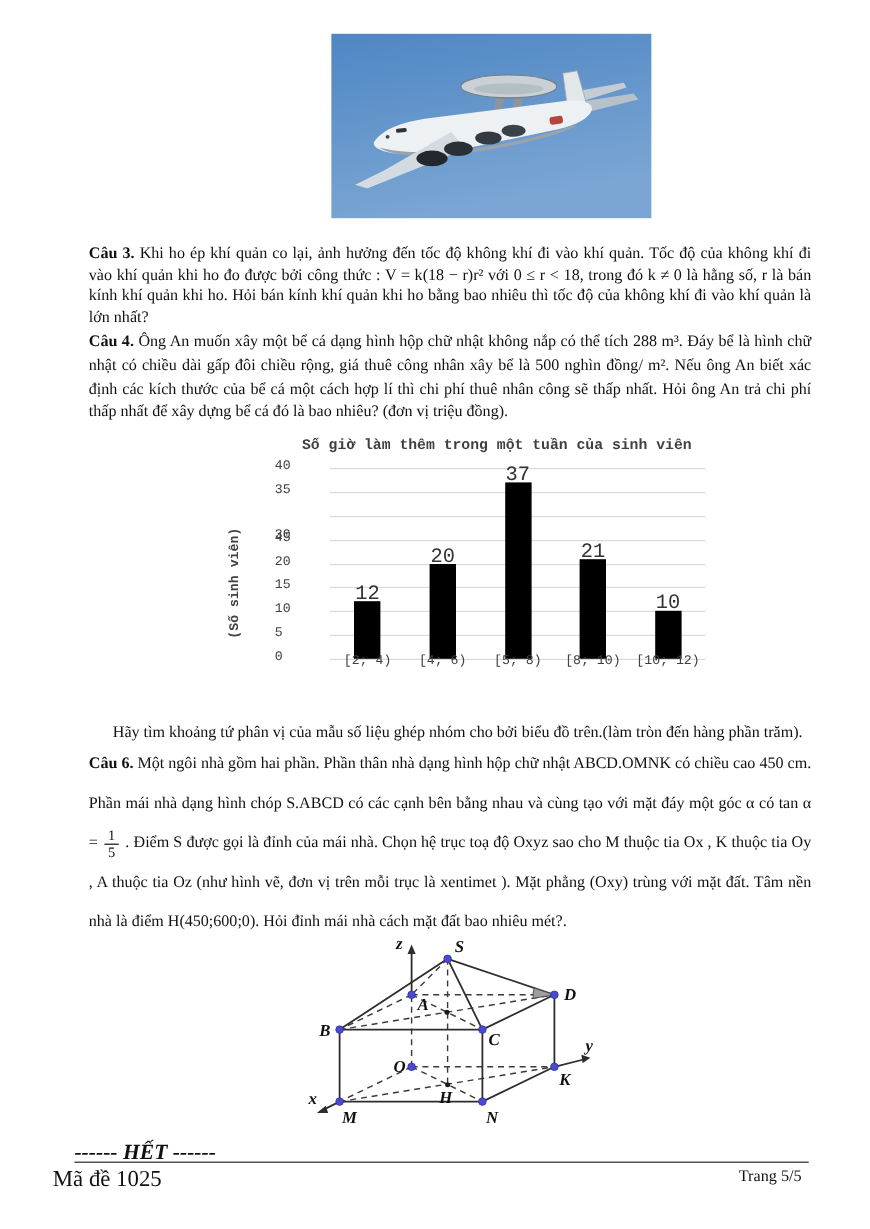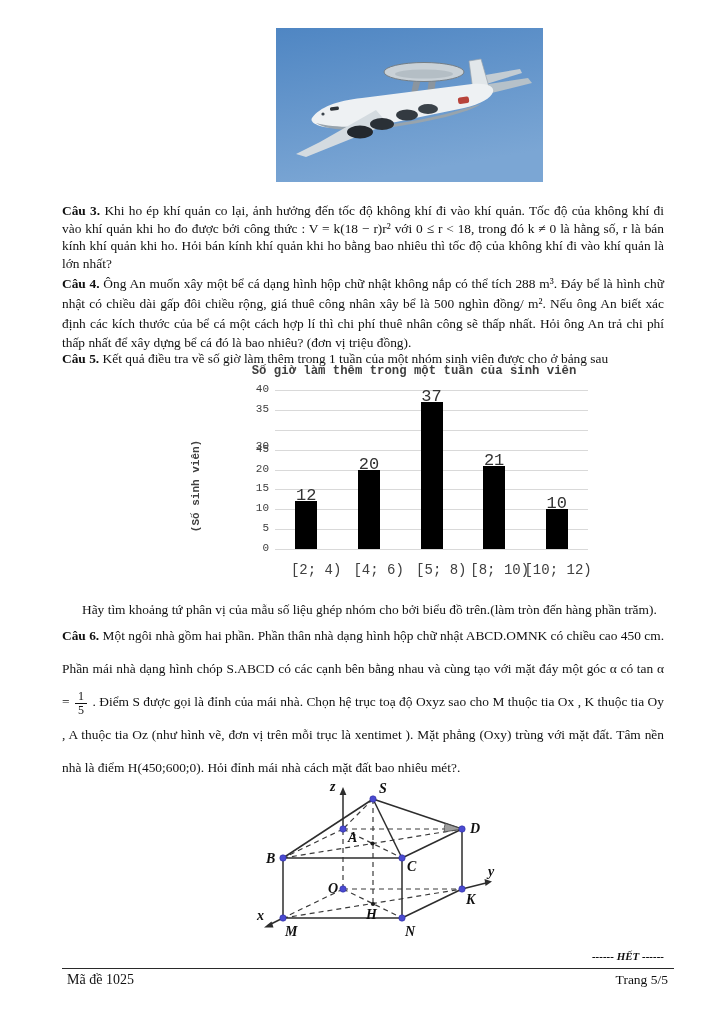--- a/index.html
+++ b/index.html
@@ -1,53 +1,53 @@
 <!DOCTYPE html>
 <html><head>
 <meta charset="utf-8">
 <style>
   html,body{margin:0;padding:0;background:#fff;}
   body{width:725px;height:1024px;overflow:hidden;}
   .page{position:relative;width:725px;height:1024px;background:#fff;
         font-family:"Liberation Serif","DejaVu Serif",serif;color:#111;}
-  .para{position:absolute;left:62px;width:602px;text-align:justify;
+  .para{position:absolute;left:74px;width:602px;text-align:justify;
         font-size:13.4px;line-height:17.4px;}
   .qlabel{font-weight:bold;}
   
   .photo{position:absolute;left:276px;top:28px;width:267px;height:154px;}
   
   .chart{position:absolute;left:228px;top:364px;width:372px;height:230px;
          font-family:Liberation Mono, monospace;}
   .c-title{position:absolute;left:0;top:0;width:100%;text-align:center;
            font-weight:bold;font-size:12.3px;color:#3f3f3f;}
   .c-plot{position:absolute;left:47px;top:26px;width:313px;height:159px;}
   .c-grid{position:absolute;left:0;width:313px;height:1px;background:#d9d9d9;}
-  .c-ytick{position:absolute;width:40px;text-align:right;font-size:11px;color:#404040;}
+  .c-ytick{position:absolute;width:40px;text-align:left;font-size:11px;color:#404040;}
   .c-ylabel{position:absolute;left:-38px;top:62px;width:120px;text-align:center;
             font-weight:bold;font-size:11px;color:#404040;
             transform:rotate(-90deg);transform-origin:60px 60px;}
   .c-bar{position:absolute;bottom:0;width:22px;background:#000;}
   .c-bval{position:absolute;width:60px;text-align:center;font-size:17px;color:#333;}
-  .c-xtick{position:absolute;top:198px;width:70px;text-align:right;font-size:14px;color:#404040;}
+  .c-xtick{position:absolute;top:181px;width:70px;text-align:center;font-size:11px;color:#404040;}
   .c-xlabel{position:absolute;left:47px;top:206px;width:313px;text-align:center;
             font-weight:bold;font-size:11px;color:#404040;}
   
   .frac{display:inline-block;vertical-align:middle;text-align:center;
         font-size:12px;line-height:1.1;margin:0 2px;}
   .frac .num{display:block;border-bottom:1px solid #111;padding:0 3px;}
   .frac .den{display:block;}
   
   .fig3d{position:absolute;left:256px;top:776px;width:252px;height:172px;}
   .fig3d text{font-family:"Liberation Serif","DejaVu Serif",serif;
               font-style:italic;font-weight:bold;font-size:14px;fill:#101010;}
   
-  .het{position:absolute;left:62px;top:950px;width:602px;text-align:right;
-       font-weight:bold;font-style:italic;font-size:11px;}
+  .het{position:absolute;left:62px;top:950px;width:602px;text-align:left;
+       font-weight:bold;font-style:italic;font-size:18px;}
   .rule{position:absolute;left:62px;top:968px;width:612px;border-top:1.4px solid #2a2a2a;}
-  .footer-left{position:absolute;left:67px;top:972px;font-size:14px;}
+  .footer-left{position:absolute;left:44px;top:972px;font-size:19px;}
   .footer-right{position:absolute;right:57px;top:972px;font-size:13.5px;}
 </style>
 </head>
 <body>
 
 <div class="page">
 
   <div class="photo" title="military-surveillance-aircraft-in-blue-sky">
     <svg width="267" height="154" viewBox="0 0 267 154">
       <defs>
@@ -91,24 +91,20 @@
   <p class="para" style="top:189px;">
     <b class="qlabel">Câu 3.</b>
     <span>Khi ho ép khí quản co lại, ảnh hưởng đến tốc độ không khí đi vào khí quản. Tốc độ của không khí đi vào khí quản khi ho đo được bởi công thức : V = k(18 − r)r² với 0 ≤ r &lt; 18, trong đó k ≠ 0 là hằng số, r là bán kính khí quản khi ho. Hỏi bán kính khí quản khi ho bằng bao nhiêu thì tốc độ của không khí đi vào khí quản là lớn nhất?</span>
   </p>
 
   <p class="para" style="top:261px;line-height:19.6px;">
     <b class="qlabel">Câu 4.</b>
     <span>Ông An muốn xây một bể cá dạng hình hộp chữ nhật không nắp có thể tích 288 m³. Đáy bể là hình chữ nhật có chiều dài gấp đôi chiều rộng, giá thuê công nhân xây bể là 500 nghìn đồng/ m². Nếu ông An biết xác định các kích thước của bể cá một cách hợp lí thì chi phí thuê nhân công sẽ thấp nhất. Hỏi ông An trả chi phí thấp nhất để xây dựng bể cá đó là bao nhiêu? (đơn vị triệu đồng).</span>
   </p>
 
-  <p class="para" style="top:337px;">
-    <b class="qlabel">Câu 5.</b>
-    <span>Kết quả điều tra về số giờ làm thêm trong 1 tuần của một nhóm sinh viên được cho ở bảng sau</span>
-  </p>
 
   <div class="chart">
     <div class="c-title">Số giờ làm thêm trong một tuần của sinh viên</div>
     <div class="c-ylabel">(Số sinh viên)</div>
     <div class="c-plot" id="plot">
         <div class="c-grid" style="top: 159px; background: rgb(217, 217, 217);"></div>
         <div class="c-grid" style="top: 139.125px; background: rgb(217, 217, 217);"></div>
         <div class="c-grid" style="top: 119.25px; background: rgb(217, 217, 217);"></div>
         <div class="c-grid" style="top: 99.375px; background: rgb(217, 217, 217);"></div>
         <div class="c-grid" style="top: 79.5px; background: rgb(217, 217, 217);"></div>

